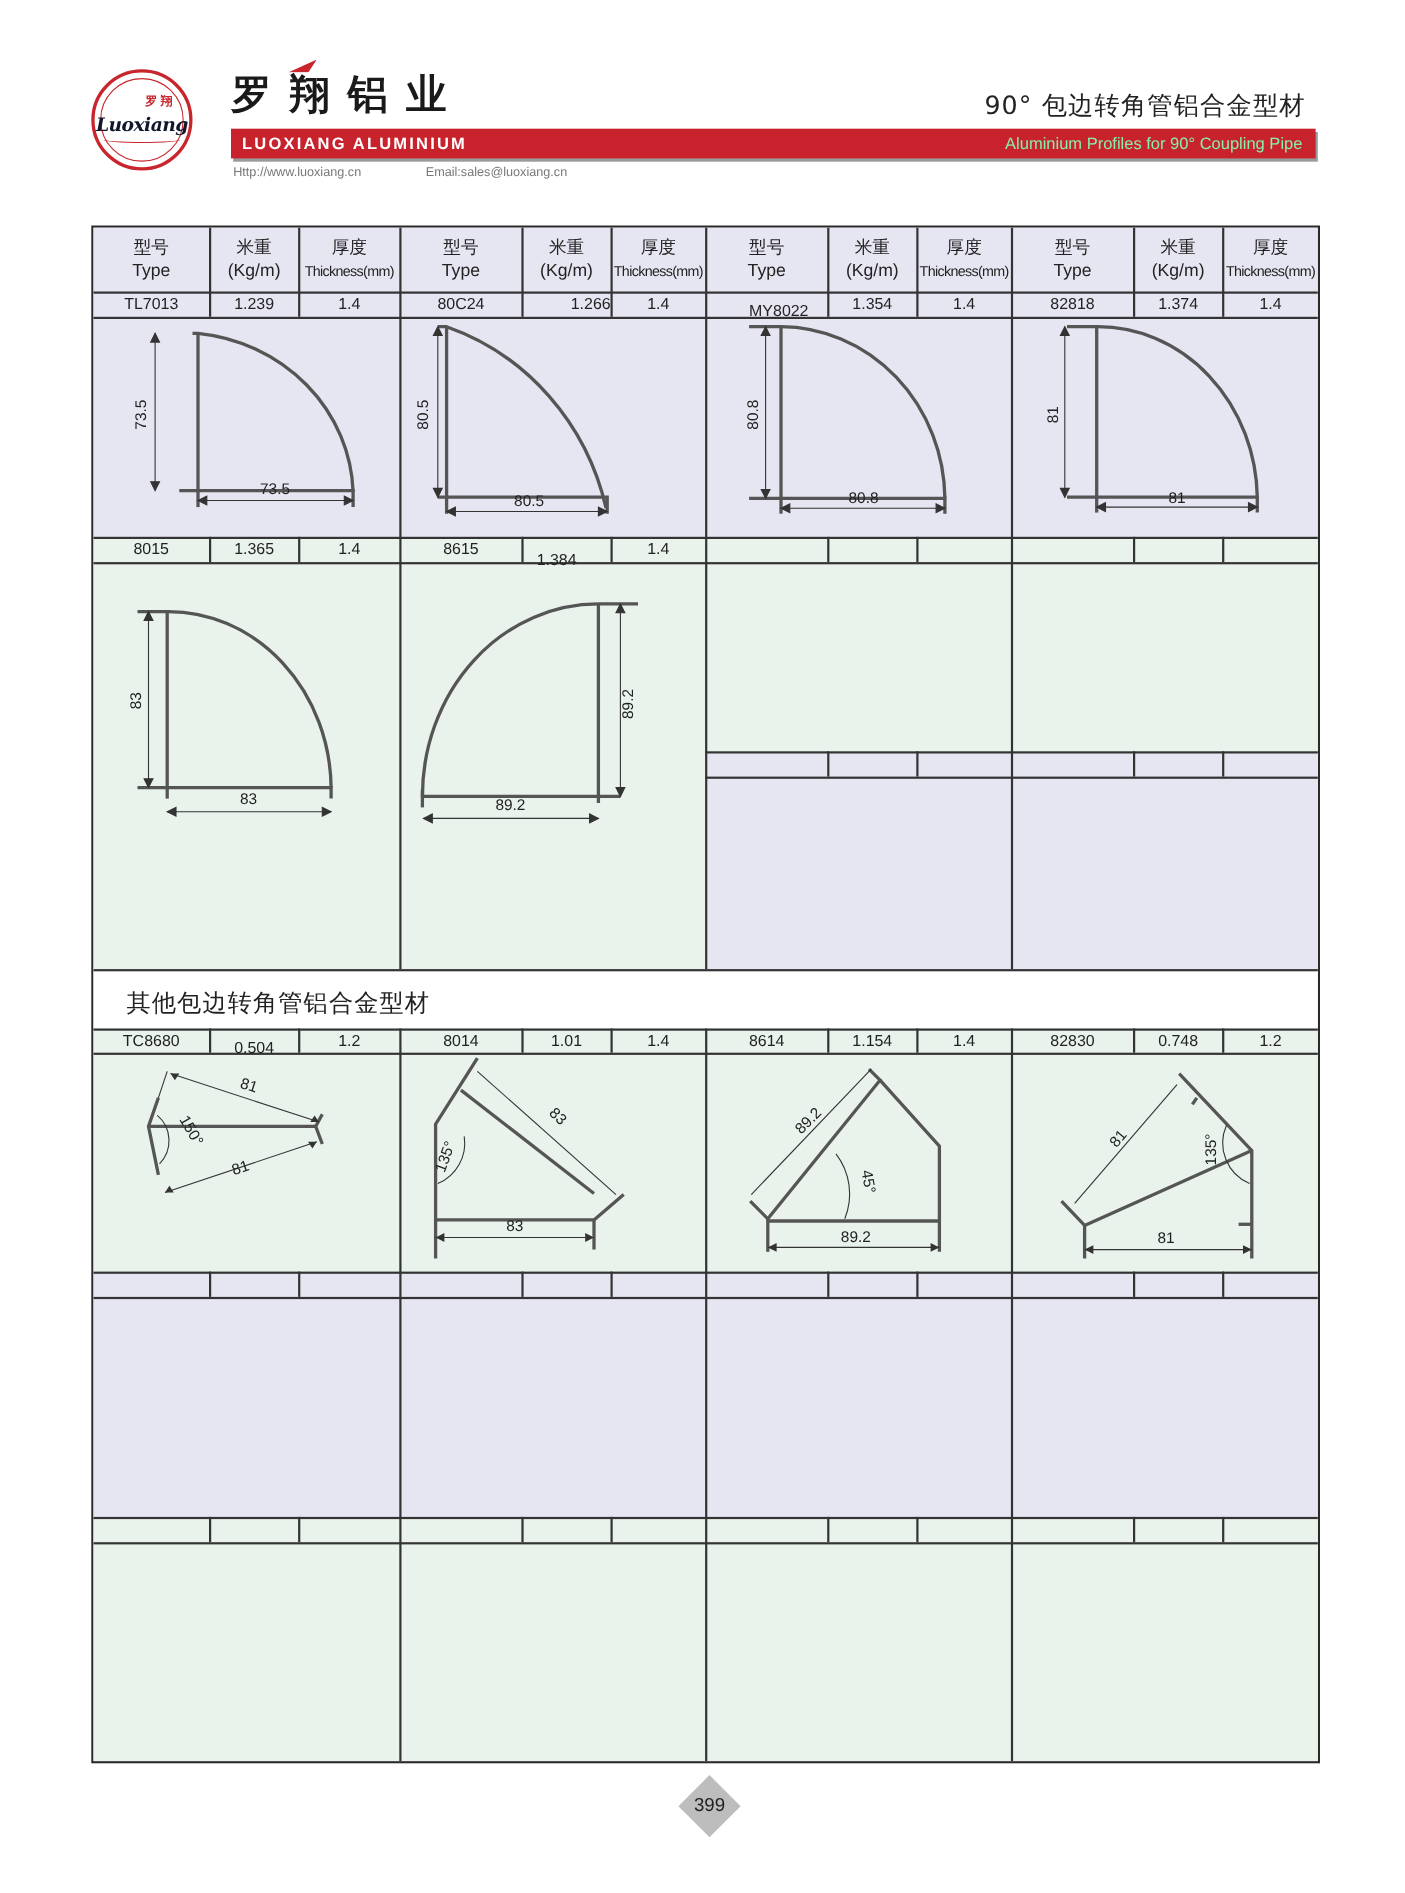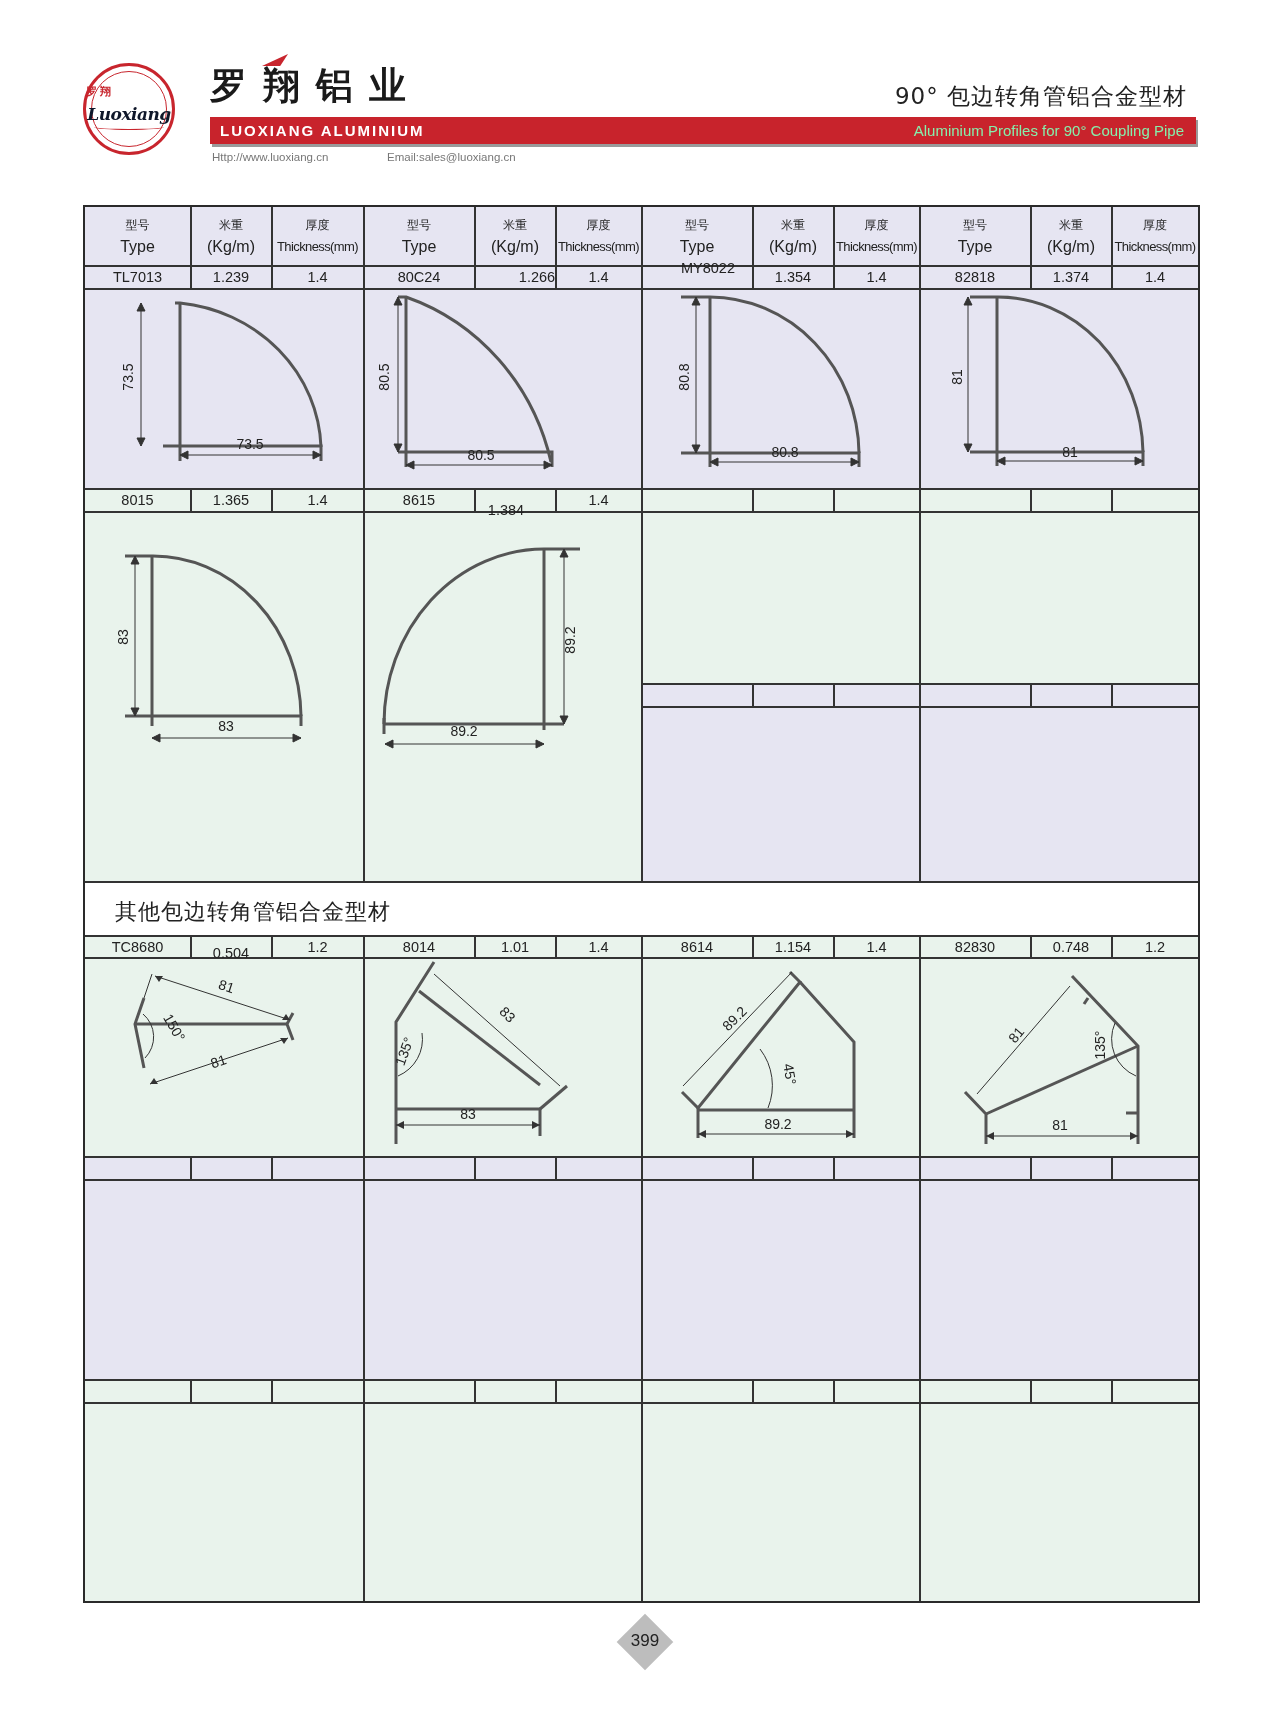--- a/index.html
+++ b/index.html
@@ -3,21 +3,21 @@
 <meta charset="utf-8">
 <style>
   * { box-sizing: border-box; margin: 0; padding: 0; }
   html, body { width: 1277px; height: 1721px; background: #ffffff; overflow: hidden; }
   body { position: relative; font-family: "Liberation Sans", "DejaVu Sans", sans-serif; color: #222; }
 
   
   .logo { position: absolute; left: 83px; top: 63px; width: 92px; height: 92px; border-radius: 50%;
           border: 3px solid #c8252d; background: #fff; }
   .logo .inner { position: absolute; left: 5px; top: 5px; right: 5px; bottom: 5px; border-radius: 50%; border: 1.5px solid #c8252d; }
-  .logo .cn { position: absolute; top: 18px; left: 0; right: 12px; text-align: left; color: #c8252d;
+  .logo .cn { position: absolute; top: 18px; left: 0; right: 12px; text-align: right; color: #c8252d;
               font-family: Liberation Serif, serif; font-size: 11px; font-weight: bold; letter-spacing: 3px; }
   .logo .en { position: absolute; top: 38px; left: 0; right: 0; text-align: center; color: #0f172a;
               font-family: "DejaVu Serif", serif; font-style: italic; font-weight: bold; font-size: 17px; letter-spacing: -0.5px; }
   .logo .swoosh { position: absolute; left: 8px; right: 8px; top: 58px; height: 6px; border-bottom: 1.5px solid #c8252d; border-radius: 0 0 50% 50%; }
 
   .brand-cn { position: absolute; left: 210px; top: 58px; font-family: "DejaVu Sans", sans-serif; font-weight: bold;
               font-size: 37px; letter-spacing: 16px; color: #1a1a1a; line-height: 56px; }
   .brand-flag { position: absolute; left: 262px; top: 54px; width: 26px; height: 12px; background: #c8252d;
                 clip-path: polygon(0 100%, 100% 0, 70% 100%); }
 
@@ -35,21 +35,21 @@
   .band { position: absolute; left: 0; width: 1113px; }
   .lav { background: #e6e5f2; }
   .grn { background: #e9f3ec; }
   .wht { background: #ffffff; }
   .hline { position: absolute; left: 0; width: 1113px; height: 1.5px; background: #333; }
   .vline { position: absolute; width: 1.5px; background: #333; }
 
   .cell { position: absolute; display: flex; align-items: center; justify-content: center; text-align: center;
           font-size: 14.5px; color: #222; white-space: nowrap; }
   .hcell { flex-direction: column; line-height: 22px; }
-  .hcell .cn { font-family: "DejaVu Sans", sans-serif; font-size: 12px; }
+  .hcell .cn { font-family: "DejaVu Sans", sans-serif; font-size: 16px; }
   .hcell .en { font-size: 16px; }
   .hcell .en.small { font-size: 13px; letter-spacing: -0.6px; }
 
   .section-title { position: absolute; left: 30px; top: 892px; font-family: "DejaVu Sans", sans-serif; font-size: 22px; color: #222; letter-spacing: 1px; }
 
   svg.draw { position: absolute; overflow: visible; }
   svg.draw text { font-family: "Liberation Sans", sans-serif; font-size: 14px; fill: #222; }
 
   .page-no { position: absolute; left: 617px; top: 1614px; width: 56px; height: 56px; }
   .page-no .diamond { position: absolute; left: 8px; top: 8px; width: 40px; height: 40px; background: #bdbdbd; transform: rotate(45deg); }
@@ -210,21 +210,21 @@
       <span class="cn">厚度</span>
       <span class="en small">Thickness(mm)</span>
     </div>
 
   <div class="cell" style="left:0;top:59px;width:105px;height:22px">TL7013</div>
   <div class="cell" style="left:106px;top:59px;width:80px;height:22px">1.239</div>
   <div class="cell" style="left:187px;top:59px;width:91px;height:22px">1.4</div>
   <div class="cell" style="left:279px;top:59px;width:110px;height:22px">80C24</div>
   <div class="cell" style="left:412px;top:59px;width:80px;height:22px">1.266</div>
   <div class="cell" style="left:471px;top:59px;width:85px;height:22px">1.4</div>
-  <div class="cell" style="left:557px;top:50px;width:132px;height:22px">MY8022</div>
+  <div class="cell" style="left:557px;top:65px;width:132px;height:22px">MY8022</div>
   <div class="cell" style="left:668px;top:59px;width:80px;height:22px">1.354</div>
   <div class="cell" style="left:749px;top:59px;width:85px;height:22px">1.4</div>
   <div class="cell" style="left:835px;top:59px;width:110px;height:22px">82818</div>
   <div class="cell" style="left:946px;top:59px;width:80px;height:22px">1.374</div>
   <div class="cell" style="left:1027px;top:59px;width:86px;height:22px">1.4</div>
 
   <div class="cell" style="left:0;top:282px;width:105px;height:22px">8015</div>
   <div class="cell" style="left:106px;top:282px;width:80px;height:22px">1.365</div>
   <div class="cell" style="left:187px;top:282px;width:91px;height:22px">1.4</div>
   <div class="cell" style="left:279px;top:282px;width:110px;height:22px">8615</div>

